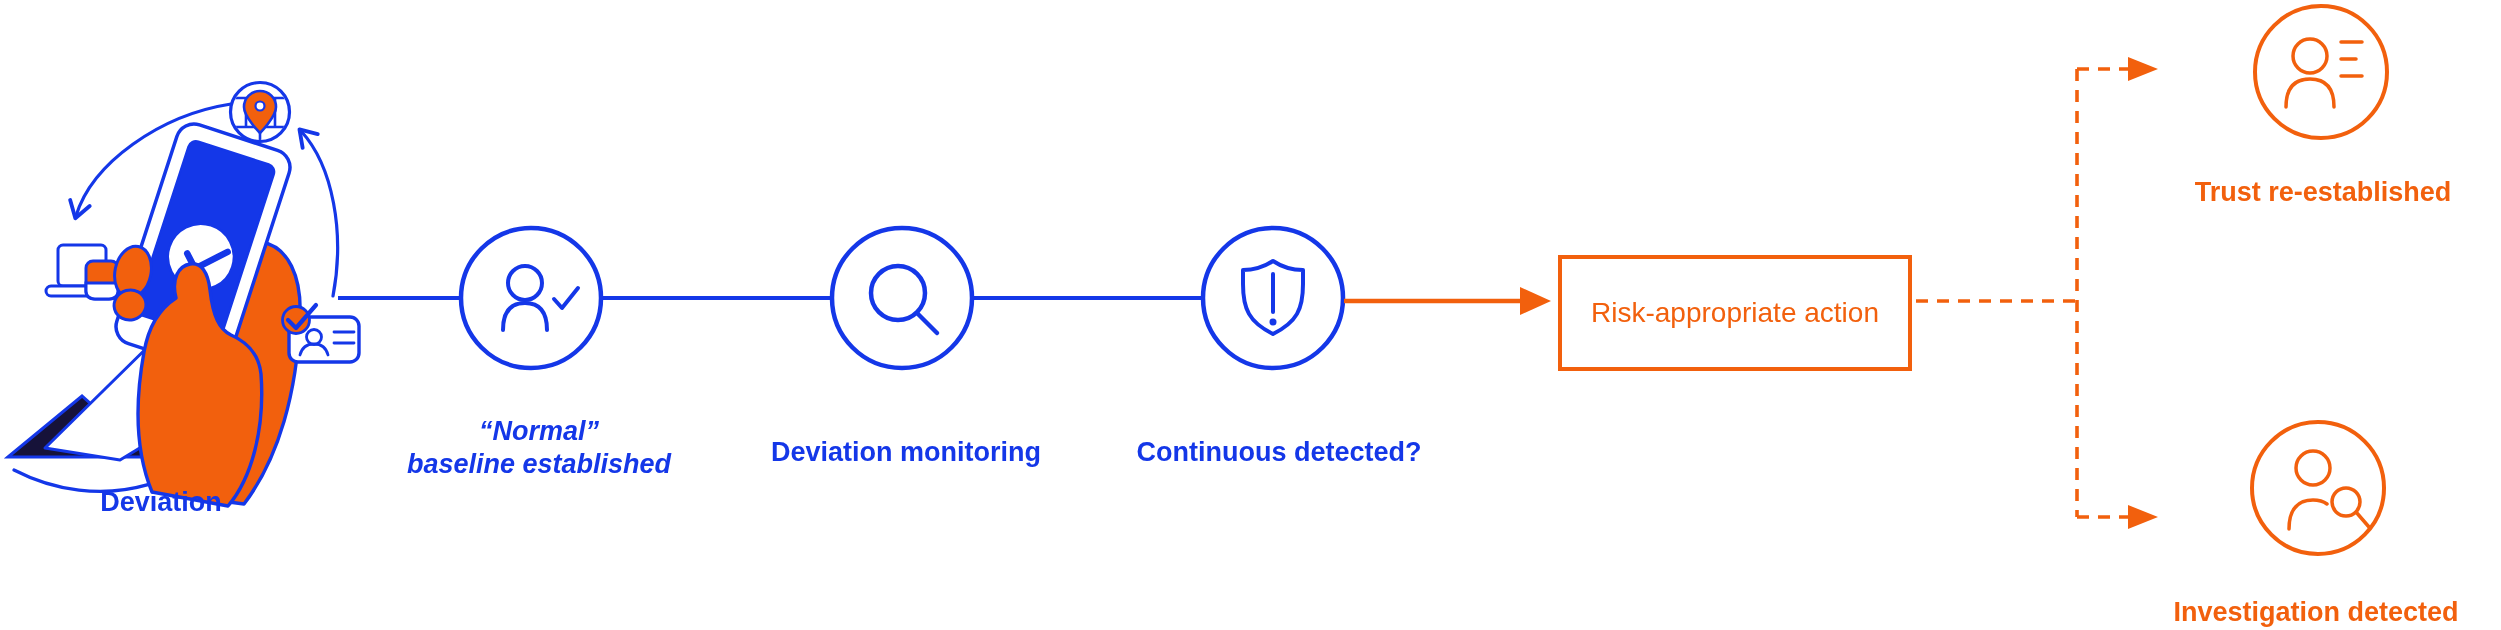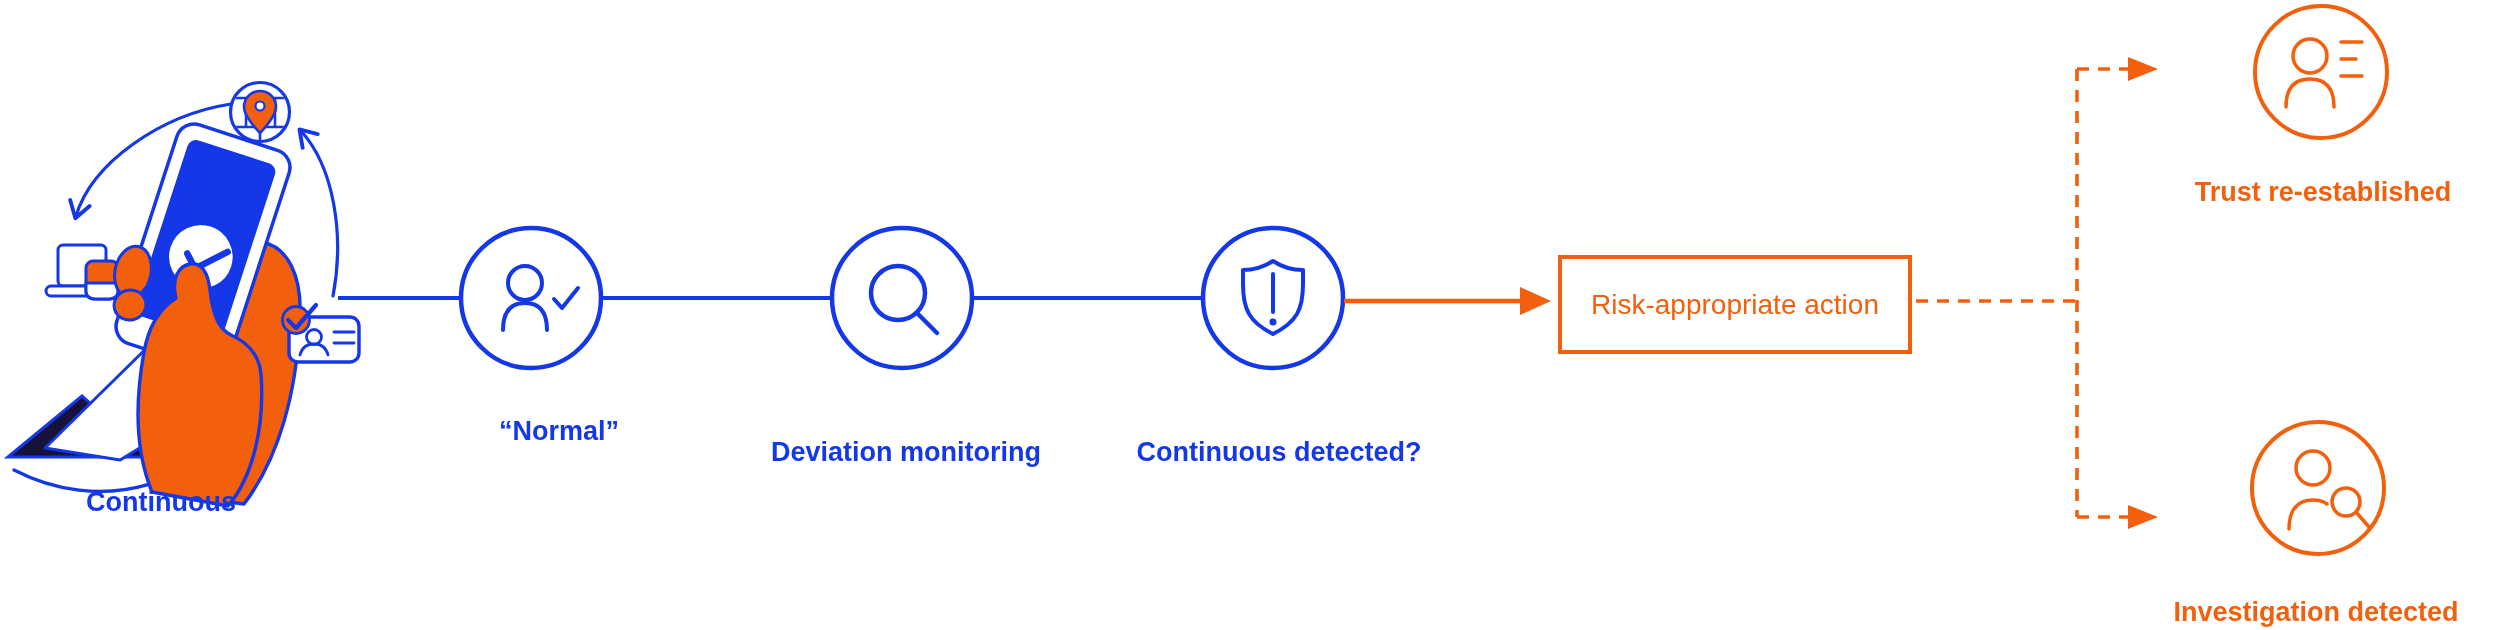--- a/index.html
+++ b/index.html
@@ -11,21 +11,21 @@
   #flow-svg{position:absolute;left:0;top:0;}
   
   .sb{stroke:var(--blue);} .so{stroke:var(--orange);}
   .nf{fill:none;} .fw{fill:#fff;} .fo{fill:var(--orange);} .fb{fill:var(--blue);} .fn{fill:var(--navy);}
   .rc{stroke-linecap:round;stroke-linejoin:round;}
   #arrV path{stroke:var(--blue);}
   
   .lbl{position:absolute;transform:translateX(-50%);text-align:center;
        font-weight:bold;font-size:27px;line-height:33px;color:var(--blue);white-space:nowrap;}
   .lbl.orange{color:var(--orange);}
-  .action-box{position:absolute;left:1558px;top:255px;width:354px;height:99px;box-sizing:border-box;
+  .action-box{position:absolute;left:1558px;top:255px;width:354px;height:116px;box-sizing:border-box;
        border:4px solid var(--orange);background:#fff;display:flex;align-items:center;justify-content:center;
        color:var(--orange);font-size:28px;font-weight:400;white-space:nowrap;}
 </style>
 </head>
 <body>
 
 <div id="stage">
 
   <svg id="flow-svg" width="2501" height="630" viewBox="0 0 2501 630">
     <defs>
@@ -147,24 +147,25 @@
       <circle class="fw so" cx="2318" cy="488" r="66" stroke-width="4"></circle>
       <g class="nf so rc" stroke-width="3.5">
         <circle cx="2313" cy="468" r="17"></circle>
         <path d="M 2289 529 C 2289 508 2299 500 2313 500 C 2318 500 2323 501 2327 504"></path>
         <circle cx="2346" cy="502" r="14"></circle>
         <path d="M 2356 512 L 2369 527"></path>
       </g>
     </g>
   </svg>
 
-  <div class="lbl" style="left:161px;top:486px;">Continuous</div>
+  <div class="lbl" style="left:161px;top:486px;">Deviation</div>
 
-  <div class="lbl" style="left:559px;top:415px;">
+  <div class="lbl" style="left:539px;top:415px;font-style:italic;">
     <div>“Normal”</div>
+    <div>baseline established</div>
   </div>
 
   <div class="lbl" style="left:906px;top:436px;">Deviation monitoring</div>
 
   <div class="lbl" style="left:1279px;top:436px;">Continuous detected?</div>
 
   <div class="action-box">
     <span>Risk-appropriate action</span>
   </div>
 

